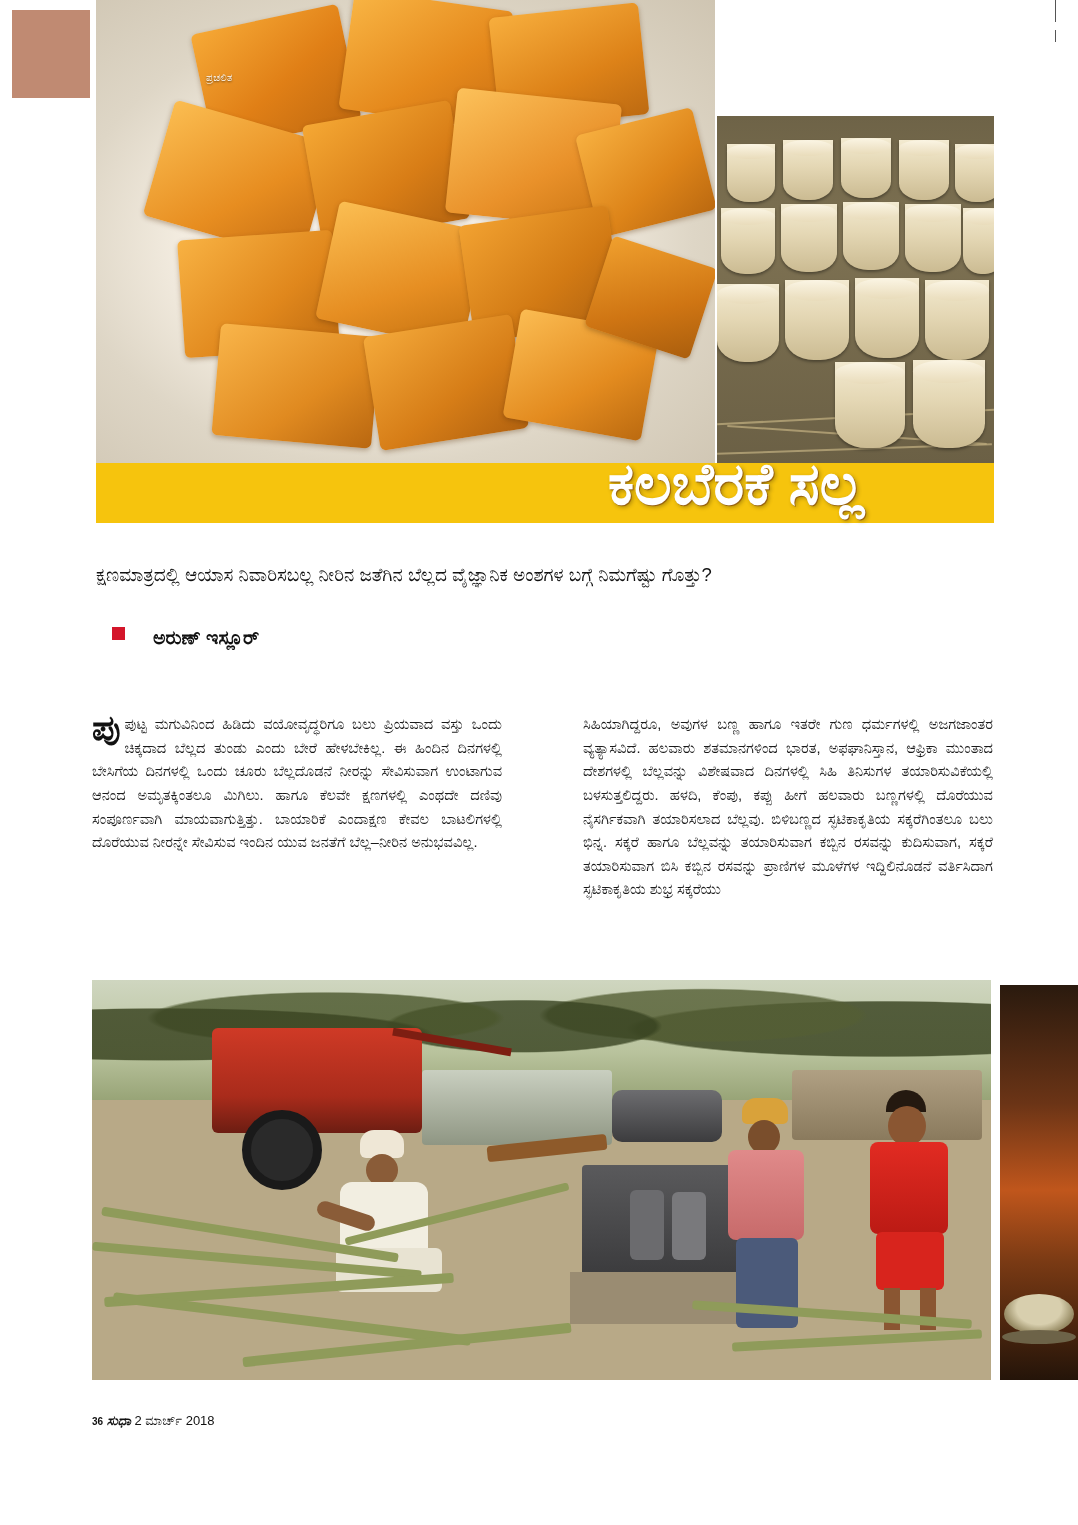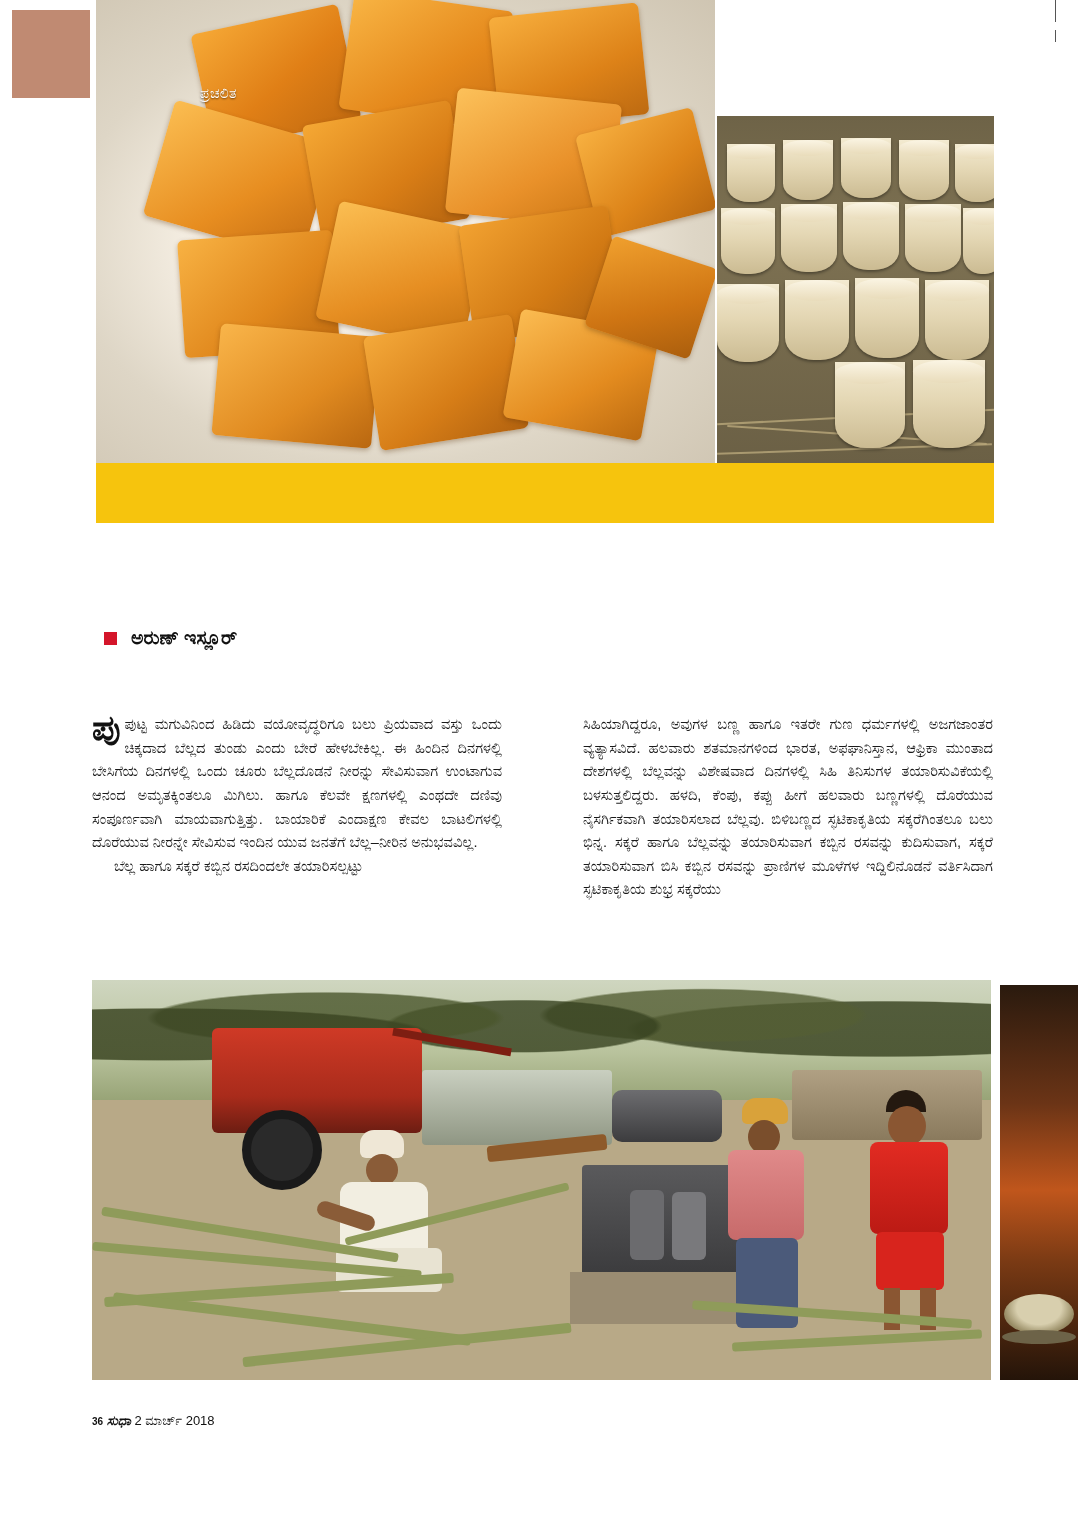--- a/index.html
+++ b/index.html
@@ -100,28 +100,27 @@
   .straw {
     position: absolute;
     height: 2px;
     background: #b9a87a;
     opacity: .8;
   }
 
   
   .kicker {
     position: absolute;
-    left: 104px;
+    left: 110px;
     top: 72px;
-    font-size: 14px;
+    font-size: 10px;
     color: #ffffff;
     font-family: "Liberation Sans", sans-serif;
     letter-spacing: .3px;
     text-shadow: 0 1px 2px rgba(0,0,0,.6);
-    margin-top: 13px;
   }
 
   
   .title-band {
     position: absolute;
     left: 96px;
     top: 463px;
     width: 898px;
     height: 60px;
     background: #f6c40d;
@@ -161,25 +160,25 @@
     width: 898px;
     font-size: 18.5px;
     color: #111111;
     font-family: "Liberation Sans", sans-serif;
     line-height: 1.35;
   }
 
   
   .byline {
     position: absolute;
-    left: 104px;
+    left: 112px;
     top: 627px;
     display: flex;
-    align-items: center;
-    gap: 14px;
+    align-items: flex-start;
+    gap: 28px;
   }
   .byline-mark {
     width: 13px;
     height: 13px;
     background: #d4152a;
     display: inline-block;
   }
   .byline-name {
     font-size: 19px;
     font-weight: bold;
@@ -350,30 +349,31 @@
 
     <div class="mould" style="left:118px;top:246px;width:70px;height:86px;">
         <div class="mould-top"></div>
       </div>
     <div class="mould" style="left:196px;top:244px;width:72px;height:88px;">
         <div class="mould-top"></div>
       </div>
   </div>
 
   <div class="title-band"></div>
-
+  <div class="title-sub">ಕಲಬೆರಕೆ ಸಲ್ಲ</div>
+
+  <div class="standfirst">ಕ್ಷಣಮಾತ್ರದಲ್ಲಿ ಆಯಾಸ ನಿವಾರಿಸಬಲ್ಲ ನೀರಿನ ಜತೆಗಿನ ಬೆಲ್ಲದ ವೈಜ್ಞಾನಿಕ ಅಂಶಗಳ ಬಗ್ಗೆ ನಿಮಗೆಷ್ಟು ಗೊತ್ತು?</div>
 
   <div class="byline">
     <span class="byline-mark"></span>
     <span class="byline-name">ಅರುಣ್ ಇಸ್ಲೂರ್</span>
   </div>
 
   <div class="col col-left">
     <p><span class="dropcap">ಪು</span><span>ಪುಟ್ಟ ಮಗುವಿನಿಂದ ಹಿಡಿದು ವಯೋವೃದ್ಧರಿಗೂ ಬಲು ಪ್ರಿಯವಾದ ವಸ್ತು ಒಂದು ಚಿಕ್ಕದಾದ ಬೆಲ್ಲದ ತುಂಡು ಎಂದು ಬೇರೆ ಹೇಳಬೇಕಿಲ್ಲ. ಈ ಹಿಂದಿನ ದಿನಗಳಲ್ಲಿ ಬೇಸಿಗೆಯ ದಿನಗಳಲ್ಲಿ ಒಂದು ಚೂರು ಬೆಲ್ಲದೊಡನೆ ನೀರನ್ನು ಸೇವಿಸುವಾಗ ಉಂಟಾಗುವ ಆನಂದ ಅಮೃತಕ್ಕಿಂತಲೂ ಮಿಗಿಲು. ಹಾಗೂ ಕೆಲವೇ ಕ್ಷಣಗಳಲ್ಲಿ ಎಂಥದೇ ದಣಿವು ಸಂಪೂರ್ಣವಾಗಿ ಮಾಯವಾಗುತ್ತಿತ್ತು. ಬಾಯಾರಿಕೆ ಎಂದಾಕ್ಷಣ ಕೇವಲ ಬಾಟಲಿಗಳಲ್ಲಿ ದೊರೆಯುವ ನೀರನ್ನೇ ಸೇವಿಸುವ ಇಂದಿನ ಯುವ ಜನತೆಗೆ ಬೆಲ್ಲ–ನೀರಿನ ಅನುಭವವಿಲ್ಲ.</span></p>
-    <p>ಬೆಲ್ಲ ಹಾಗೂ ಸಕ್ಕರೆ ಕಬ್ಬಿನ ರಸದಿಂದಲೇ ತಯಾರಿಸಲ್ಪಟ್ಟು</p>
   </div>
 
   <div class="col col-right">
     <p>ಸಿಹಿಯಾಗಿದ್ದರೂ, ಅವುಗಳ ಬಣ್ಣ ಹಾಗೂ ಇತರೇ ಗುಣ ಧರ್ಮಗಳಲ್ಲಿ ಅಜಗಜಾಂತರ ವ್ಯತ್ಯಾಸವಿದೆ. ಹಲವಾರು ಶತಮಾನಗಳಿಂದ ಭಾರತ, ಅಫಘಾನಿಸ್ತಾನ, ಆಫ್ರಿಕಾ ಮುಂತಾದ ದೇಶಗಳಲ್ಲಿ ಬೆಲ್ಲವನ್ನು ವಿಶೇಷವಾದ ದಿನಗಳಲ್ಲಿ ಸಿಹಿ ತಿನಿಸುಗಳ ತಯಾರಿಸುವಿಕೆಯಲ್ಲಿ ಬಳಸುತ್ತಲಿದ್ದರು. ಹಳದಿ, ಕೆಂಪು, ಕಪ್ಪು ಹೀಗೆ ಹಲವಾರು ಬಣ್ಣಗಳಲ್ಲಿ ದೊರೆಯುವ ನೈಸರ್ಗಿಕವಾಗಿ ತಯಾರಿಸಲಾದ ಬೆಲ್ಲವು. ಬಿಳಿಬಣ್ಣದ ಸ್ಫಟಿಕಾಕೃತಿಯ ಸಕ್ಕರೆಗಿಂತಲೂ ಬಲು ಭಿನ್ನ. ಸಕ್ಕರೆ ಹಾಗೂ ಬೆಲ್ಲವನ್ನು ತಯಾರಿಸುವಾಗ ಕಬ್ಬಿನ ರಸವನ್ನು ಕುದಿಸುವಾಗ, ಸಕ್ಕರೆ ತಯಾರಿಸುವಾಗ ಬಿಸಿ ಕಬ್ಬಿನ ರಸವನ್ನು ಪ್ರಾಣಿಗಳ ಮೂಳೆಗಳ ಇದ್ದಿಲಿನೊಡನೆ ವರ್ತಿಸಿದಾಗ ಸ್ಫಟಿಕಾಕೃತಿಯ ಶುಭ್ರ ಸಕ್ಕರೆಯು</p>
   </div>
 
   <div class="photo-main">
     <div class="sky"></div>
     <div class="trees"></div>
     <div class="ground"></div>

